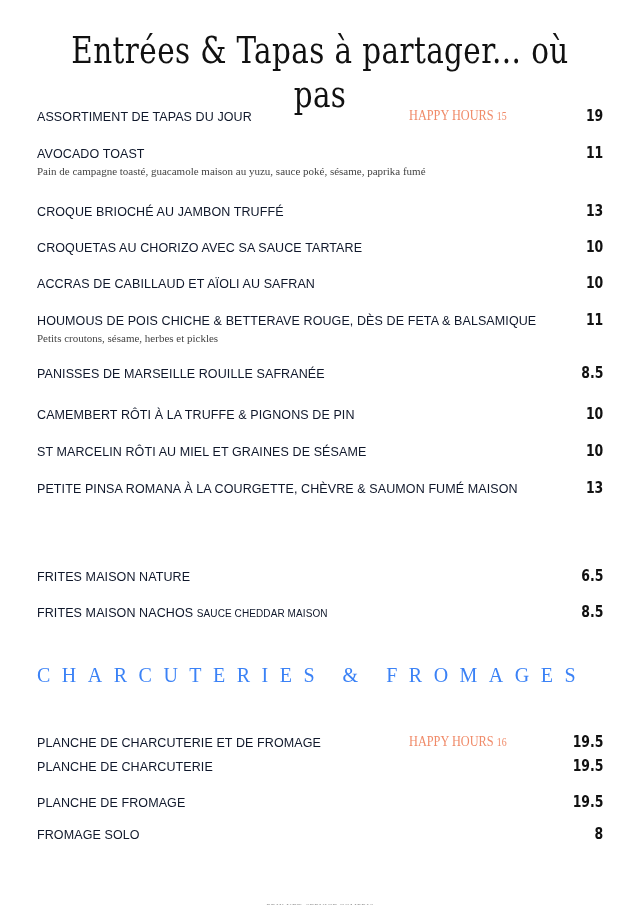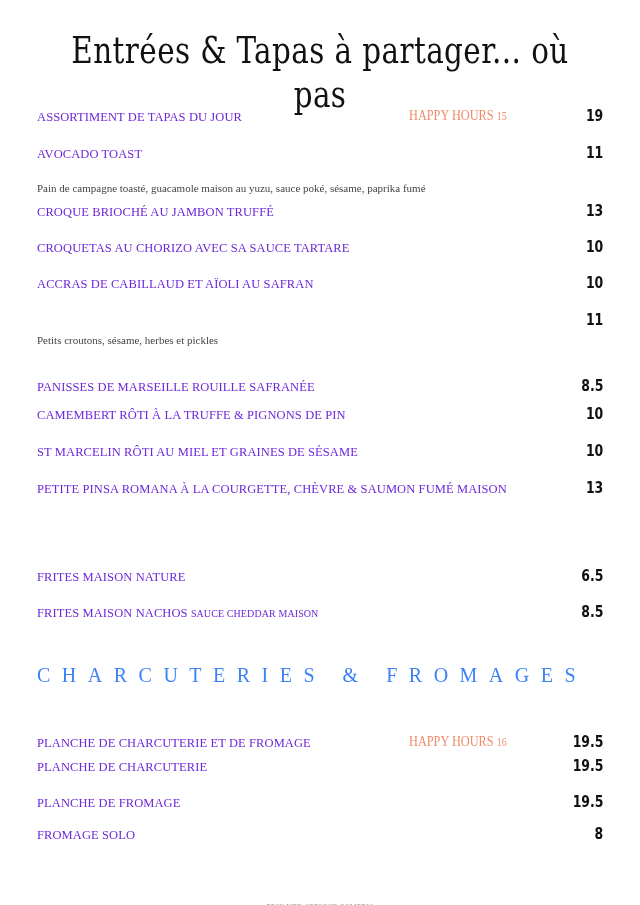--- a/index.html
+++ b/index.html
@@ -7,26 +7,26 @@
     .title {
       position: absolute; left: 0; top: 28px; width: 640px; text-align: center;
       font-family: "DejaVu Serif", serif; font-size: 38px; letter-spacing: 0.5px;
       font-weight: normal; font-stretch: condensed; transform: scaleX(0.86); transform-origin: center;
       color: #111;
     }
     .item {
       position: absolute; left: 37px; width: 566px;
     }
     .item .name {
-      font-family: Liberation Serif, serif; font-size: 12.5px; letter-spacing: 0.1px; color: #6d28d9;
+      font-family: Liberation Sans, sans-serif; font-size: 12.5px; letter-spacing: 0.1px; color: #0f172a;
       white-space: nowrap;
     }
     .item .name .small { font-size: 10px; }
     .item .desc {
-      font-family: "Liberation Serif", serif; font-size: 11px; color: #444; margin-top: 20px;
+      font-family: "Liberation Serif", serif; font-size: 11px; color: #444; margin-top: 4px;
     }
     .item .price {
       position: absolute; right: 0; top: -4px;
       font-family: "DejaVu Sans", sans-serif; font-weight: bold; font-size: 16px;
       transform: scaleX(0.78); transform-origin: right center; color: #111;
     }
     .item .hh {
       position: absolute; left: 372px; top: -3px;
       font-family: "Liberation Serif", serif; font-size: 15px; color: #f08a68;
       transform: scaleX(0.82); transform-origin: left center; white-space: nowrap;
@@ -68,25 +68,26 @@
   <div class="name">CROQUETAS AU CHORIZO AVEC SA SAUCE TARTARE</div>
   <div class="price">10</div>
 </div>
 
 <div class="item" style="top:277px">
   <div class="name">ACCRAS DE CABILLAUD ET AÏOLI AU SAFRAN</div>
   <div class="price">10</div>
 </div>
 
 <div class="item" style="top:314px">
+  <div class="name">HOUMOUS DE POIS CHICHE &amp; BETTERAVE ROUGE, DÈS DE FETA &amp; BALSAMIQUE</div>
   <div class="desc">Petits croutons, sésame, herbes et pickles</div>
   <div class="price">11</div>
 </div>
 
-<div class="item" style="top:380px">
+<div class="item" style="top:367px">
   <div class="name">PANISSES DE MARSEILLE ROUILLE SAFRANÉE</div>
   <div class="price">8.5</div>
 </div>
 
 <div class="item" style="top:408px">
   <div class="name">CAMEMBERT RÔTI À LA TRUFFE &amp; PIGNONS DE PIN</div>
   <div class="price">10</div>
 </div>
 
 <div class="item" style="top:445px">

